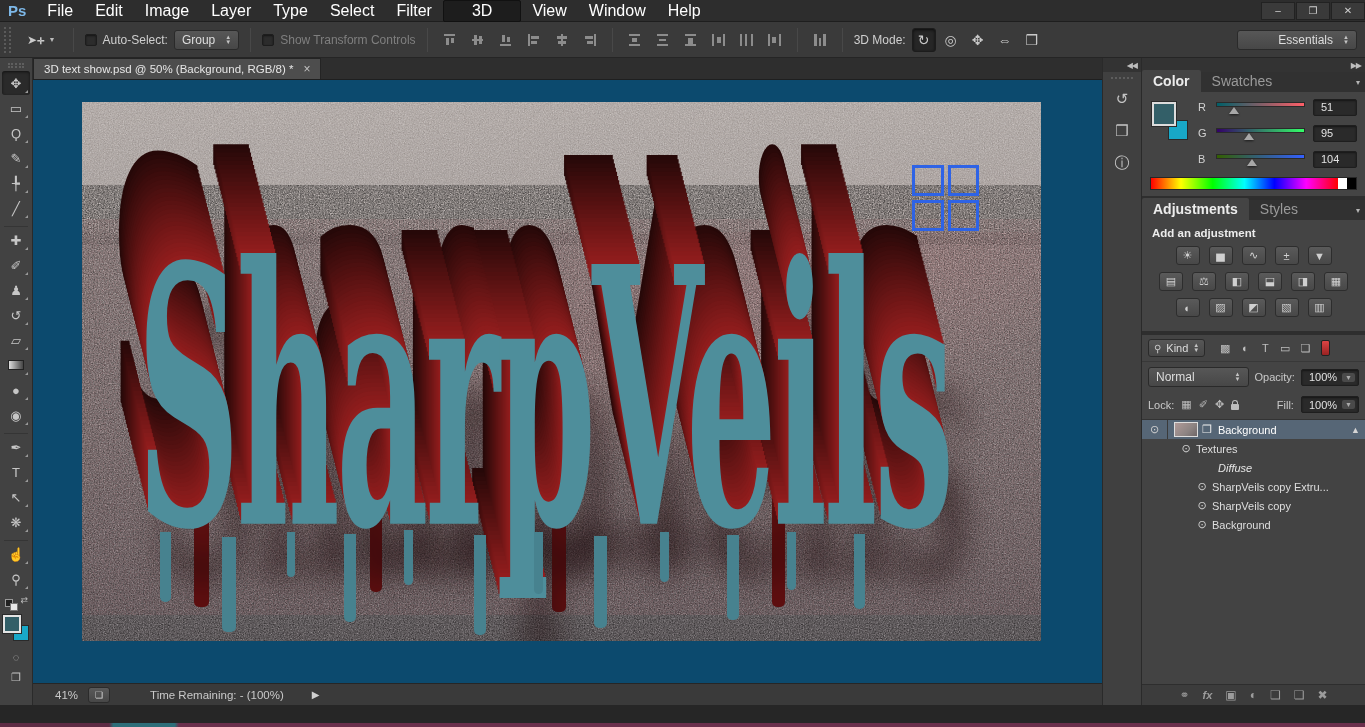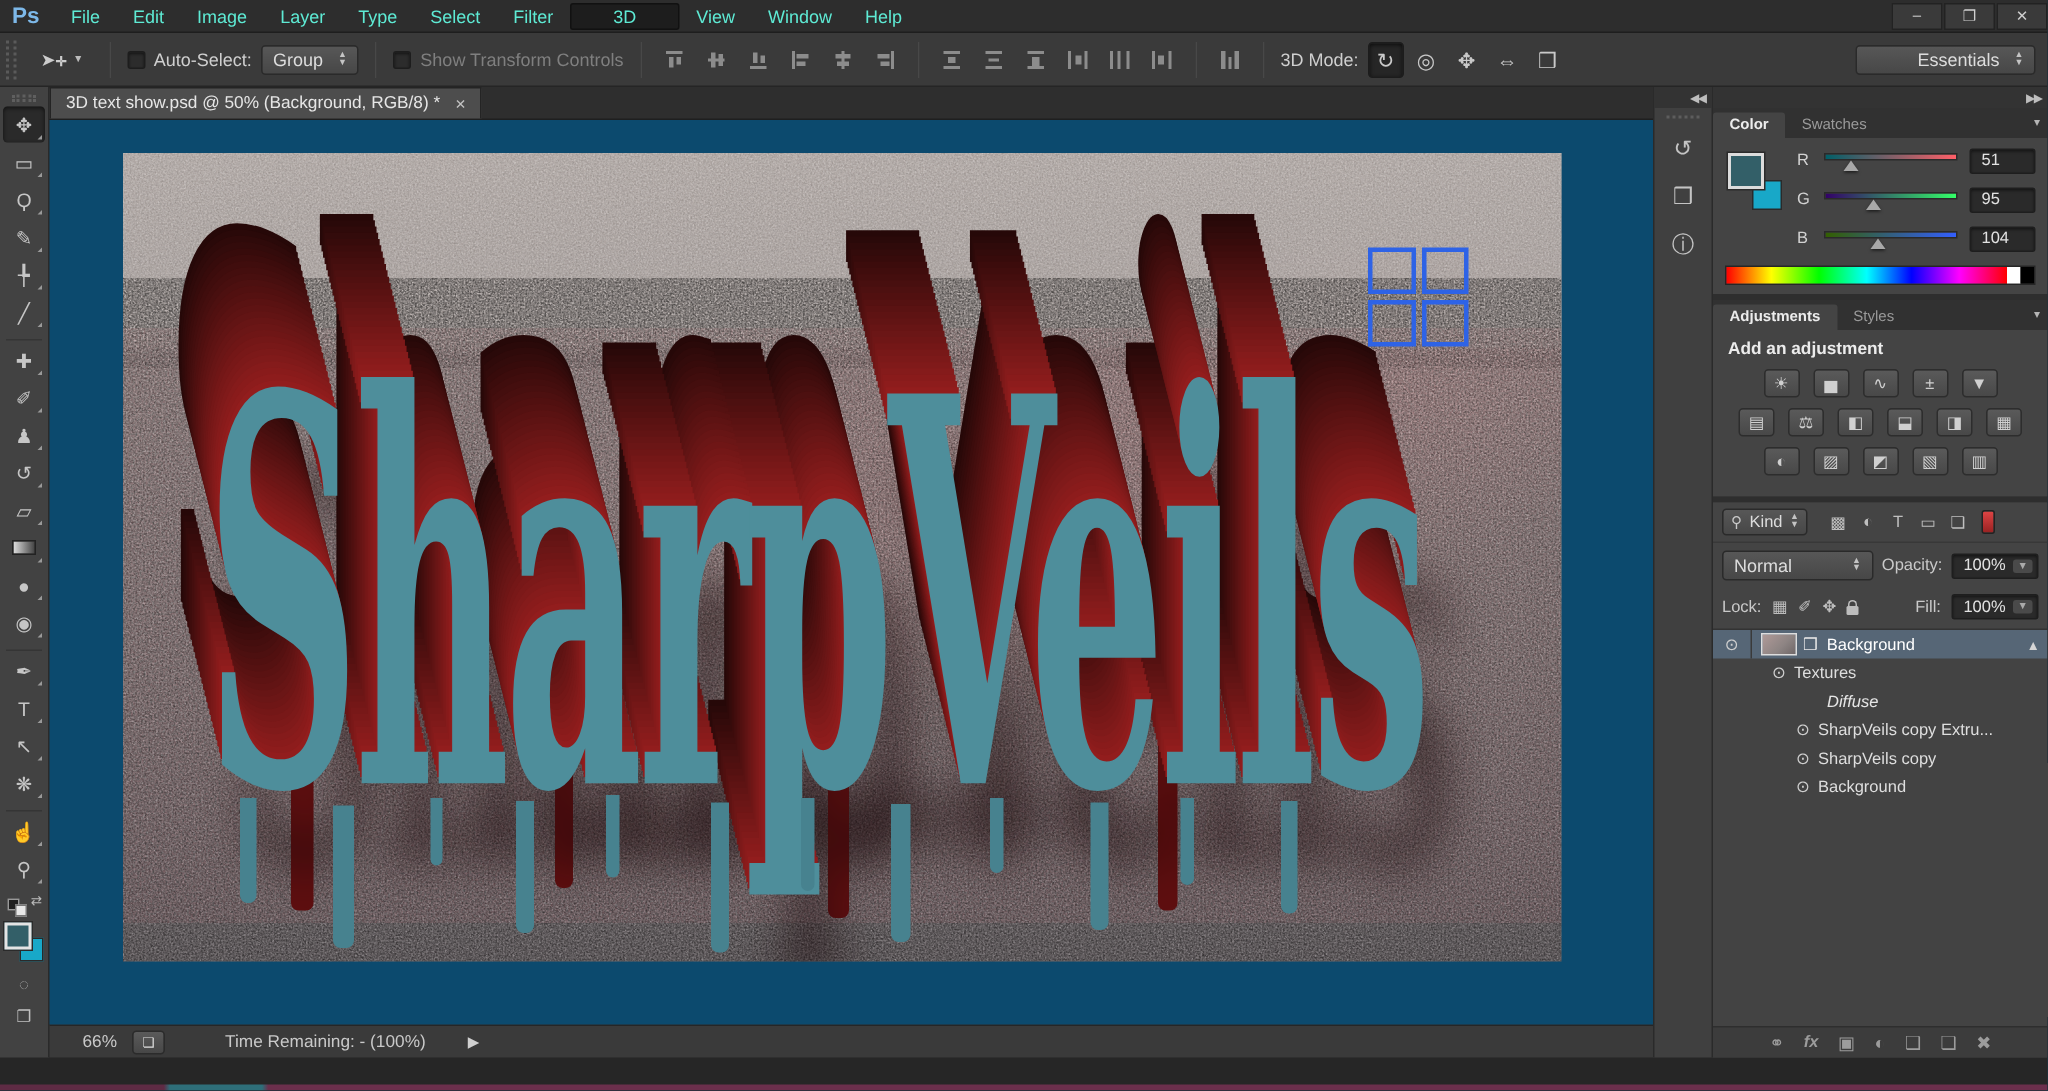--- a/index.html
+++ b/index.html
@@ -2,21 +2,21 @@
 <html style="--text-teal: #4E8E9B; --sel-blue: #2E63E6;"><head>
 <meta charset="utf-8">
 <style>
   *{margin:0;padding:0;box-sizing:border-box;font-family:"Liberation Sans",sans-serif;-webkit-user-select:none}
   html,body{width:1365px;height:727px;overflow:hidden;background:#262626}
   body{position:relative;color:#cfcfcf;font-size:12px}
 
   
   .menubar{height:22px;background:#2d2d2d;display:flex;align-items:center;border-bottom:1px solid #1e1e1e}
   .pslogo{color:#7db8e8;font-weight:bold;font-size:15px;padding:0 10px 0 8px;letter-spacing:0}
-  .mitem{padding:2px 11px;color:#5eead4;font-size:12px;border-radius:2px;cursor:default}
+  .mitem{padding:2px 11px;color:#ffffff;font-size:16px;border-radius:2px;cursor:default}
   .mitem.active{background:#1d1d1d;border:1px solid #111;padding:1px 28px}
   .wincontrols{margin-left:auto;display:flex}
   .winbtn{width:34px;height:18px;display:flex;align-items:center;justify-content:center;color:#cfcfcf;background:#3a3a3a;border:1px solid #222;font-size:10px;margin-left:1px}
 
   
   .optionsbar{height:36px;background:#3a3a3a;border-bottom:1px solid #252525;display:flex;align-items:center;gap:6px;padding:0 8px 0 0}
   .grip-v{width:7px;height:26px;margin:0 4px;border-left:2px dotted #5a5a5a;border-right:2px dotted #5a5a5a}
   .sep-v{width:1px;height:24px;background:#2c2c2c;border-right:1px solid #484848;margin:0 5px}
   .toolpreset{display:flex;align-items:center;gap:4px;padding:2px 6px;color:#ccc}
   .caret{font-size:7px;color:#bbb}
@@ -82,21 +82,21 @@
   
   .dockcol{width:40px;background:#404040;border-left:1px solid #2a2a2a;border-right:1px solid #2a2a2a;display:flex;flex-direction:column;align-items:center}
   .dockhead{width:100%;height:14px;background:#333;display:flex;align-items:center;justify-content:flex-end;padding-right:4px;color:#bdbdbd;font-size:8px;letter-spacing:-1px}
   .dockgrip{width:22px;border-top:2px dotted #5d5d5d;margin:5px 0 4px}
   .dockbtn{width:28px;height:26px;display:flex;align-items:center;justify-content:center;color:#c4c4c4;font-size:15px;margin:3px 0;border-radius:3px}
 
   
   .panels{width:223px;background:#3a3a3a;display:flex;flex-direction:column}
   .panelhead{height:14px;background:#333;display:flex;align-items:center;justify-content:flex-end;padding-right:4px;color:#bdbdbd;font-size:8px;letter-spacing:-1px}
   .ptabs{display:flex;background:#313131;height:20px;align-items:flex-end;position:relative}
-  .ptab{padding:3px 11px 3px;font-size:10px;color:#9a9a9a;white-space:nowrap}
+  .ptab{padding:3px 11px 3px;font-size:14px;color:#9a9a9a;white-space:nowrap}
   .ptab.active{background:#444;color:#ececec;font-weight:bold;border-radius:2px 2px 0 0}
   .pmenu{position:absolute;right:4px;top:3px;color:#b5b5b5;font-size:11px}
   .pmenu::before{content:"▾";font-size:8px;margin-right:1px}
   .pbody{background:#444}
   .pgap{height:4px;background:#2e2e2e}
 
   
   .colorbody{padding:7px 8px 6px;position:relative}
   .cswatches{position:absolute;left:10px;top:10px;width:34px;height:34px}
   .cswatches .fg{width:24px;height:24px;border:2px solid #dcdcdc;box-shadow:0 0 0 1px #2b2b2b}
@@ -423,21 +423,21 @@
         <div class="drip t" style="left:772px;top:432px;width:11px;height:75px"></div>
         <div class="gridwidget">
             <i></i>
             <i></i>
             <i></i>
             <i></i>
           </div>
       </div>
     </div>
     <div class="statusbar">
-      <span>66%</span>
+      <span>41%</span>
       <div class="statbtn">
           <span>❏</span>
         </div>
       <span style="margin-left:30px">Time Remaining: - (100%)</span>
       <span class="statarrow">▶</span>
     </div>
   </div>
 
   <div class="dockcol">
     <div class="dockhead">

